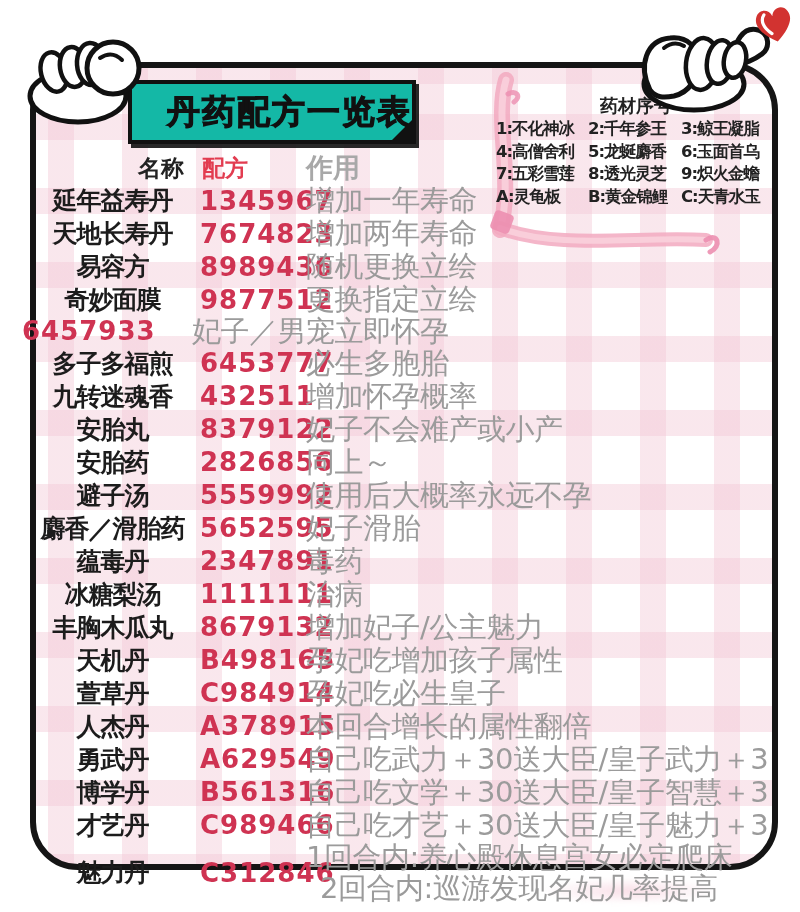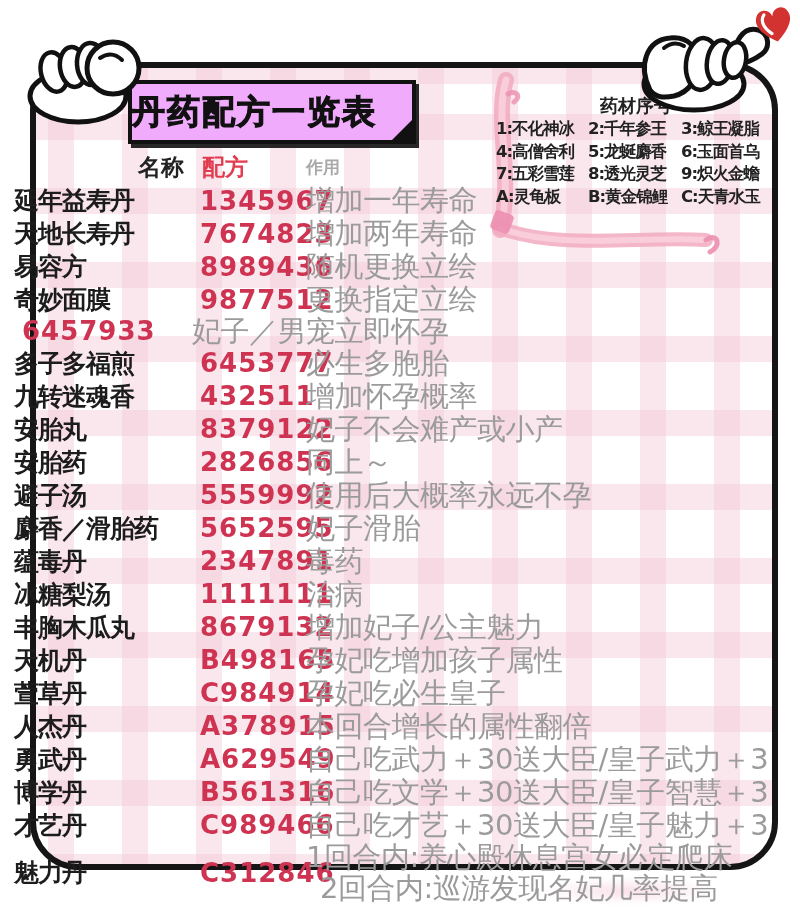--- a/index.html
+++ b/index.html
@@ -13,22 +13,22 @@
     position:absolute;left:30px;top:62px;width:748px;height:808px;box-sizing:border-box;
     border:6px solid var(--border-black);border-radius:48px;
     background:
       repeating-linear-gradient(90deg, rgba(242,198,212,.42) 0 26px, transparent 26px 74px),
       repeating-linear-gradient(0deg, rgba(242,198,212,.42) 0 26px, transparent 26px 74px),
       #fff;
     background-position:12px 16px,12px 16px;
   }
   .title-box{
     position:absolute;left:128px;top:80px;width:288px;height:64px;box-sizing:border-box;
-    background:#f0abfc;border:4px solid #111;z-index:6;
-    display:flex;align-items:center;justify-content:flex-start;
+    background:#14b8a6;border:4px solid #111;z-index:6;
+    display:flex;align-items:center;justify-content:flex-end;
     box-shadow:3px 4px 0 rgba(17,17,17,.9);
   }
   .title-box .fold{
     position:absolute;right:-4px;bottom:-4px;width:0;height:0;
     border-left:28px solid transparent;border-bottom:28px solid #111;
   }
   .page-title{
     font-size:33px;font-weight:900;color:#111;letter-spacing:2px;
     -webkit-text-stroke:1.1px #111;white-space:nowrap;
   }
@@ -42,25 +42,25 @@
   .ribbon-svg{position:absolute;left:468px;top:72px;z-index:1;}
   .fist-svg{position:absolute;z-index:7;}
   .heart-svg{position:absolute;left:750px;top:2px;z-index:8;}
   .table{position:absolute;left:14px;top:150px;width:746px;z-index:4;}
   .t-head,.row{
     display:grid;grid-template-columns:178px 114px 1fr;align-items:center;
   }
   .t-head{height:34px;}
   .h-name{font-size:23px;font-weight:700;color:#222;text-align:right;padding-right:8px;}
   .h-recipe{font-size:23px;font-weight:700;color:var(--header-red);padding-left:10px;}
-  .h-effect{font-size:17px;font-weight:700;color:#a8a8a8;}
+  .h-effect{font-size:27px;font-weight:700;color:#a8a8a8;}
   .row{min-height:30.9px;}
   .c-name{
-    font-size:25px;font-weight:700;color:var(--name-black);text-align:left;
-    white-space:nowrap;letter-spacing:-1px;
+    font-size:25px;font-weight:700;color:var(--name-black);text-align:center;
+    white-space:nowrap;letter-spacing:-1px;margin-left:19px;
   }
   .c-recipe{
     font-size:26px;font-weight:600;color:var(--recipe-red);padding-left:8px;
     letter-spacing:1px;white-space:nowrap;
   }
   .c-effect{font-size:29px;font-weight:500;color:var(--effect-gray);letter-spacing:-0.5px;}
   .c-effect .line{line-height:30.9px;white-space:nowrap;}
   .c-effect .line2{margin-left:14px;}
   .smudge{
     position:absolute;left:540px;top:878px;width:180px;height:26px;z-index:0;

